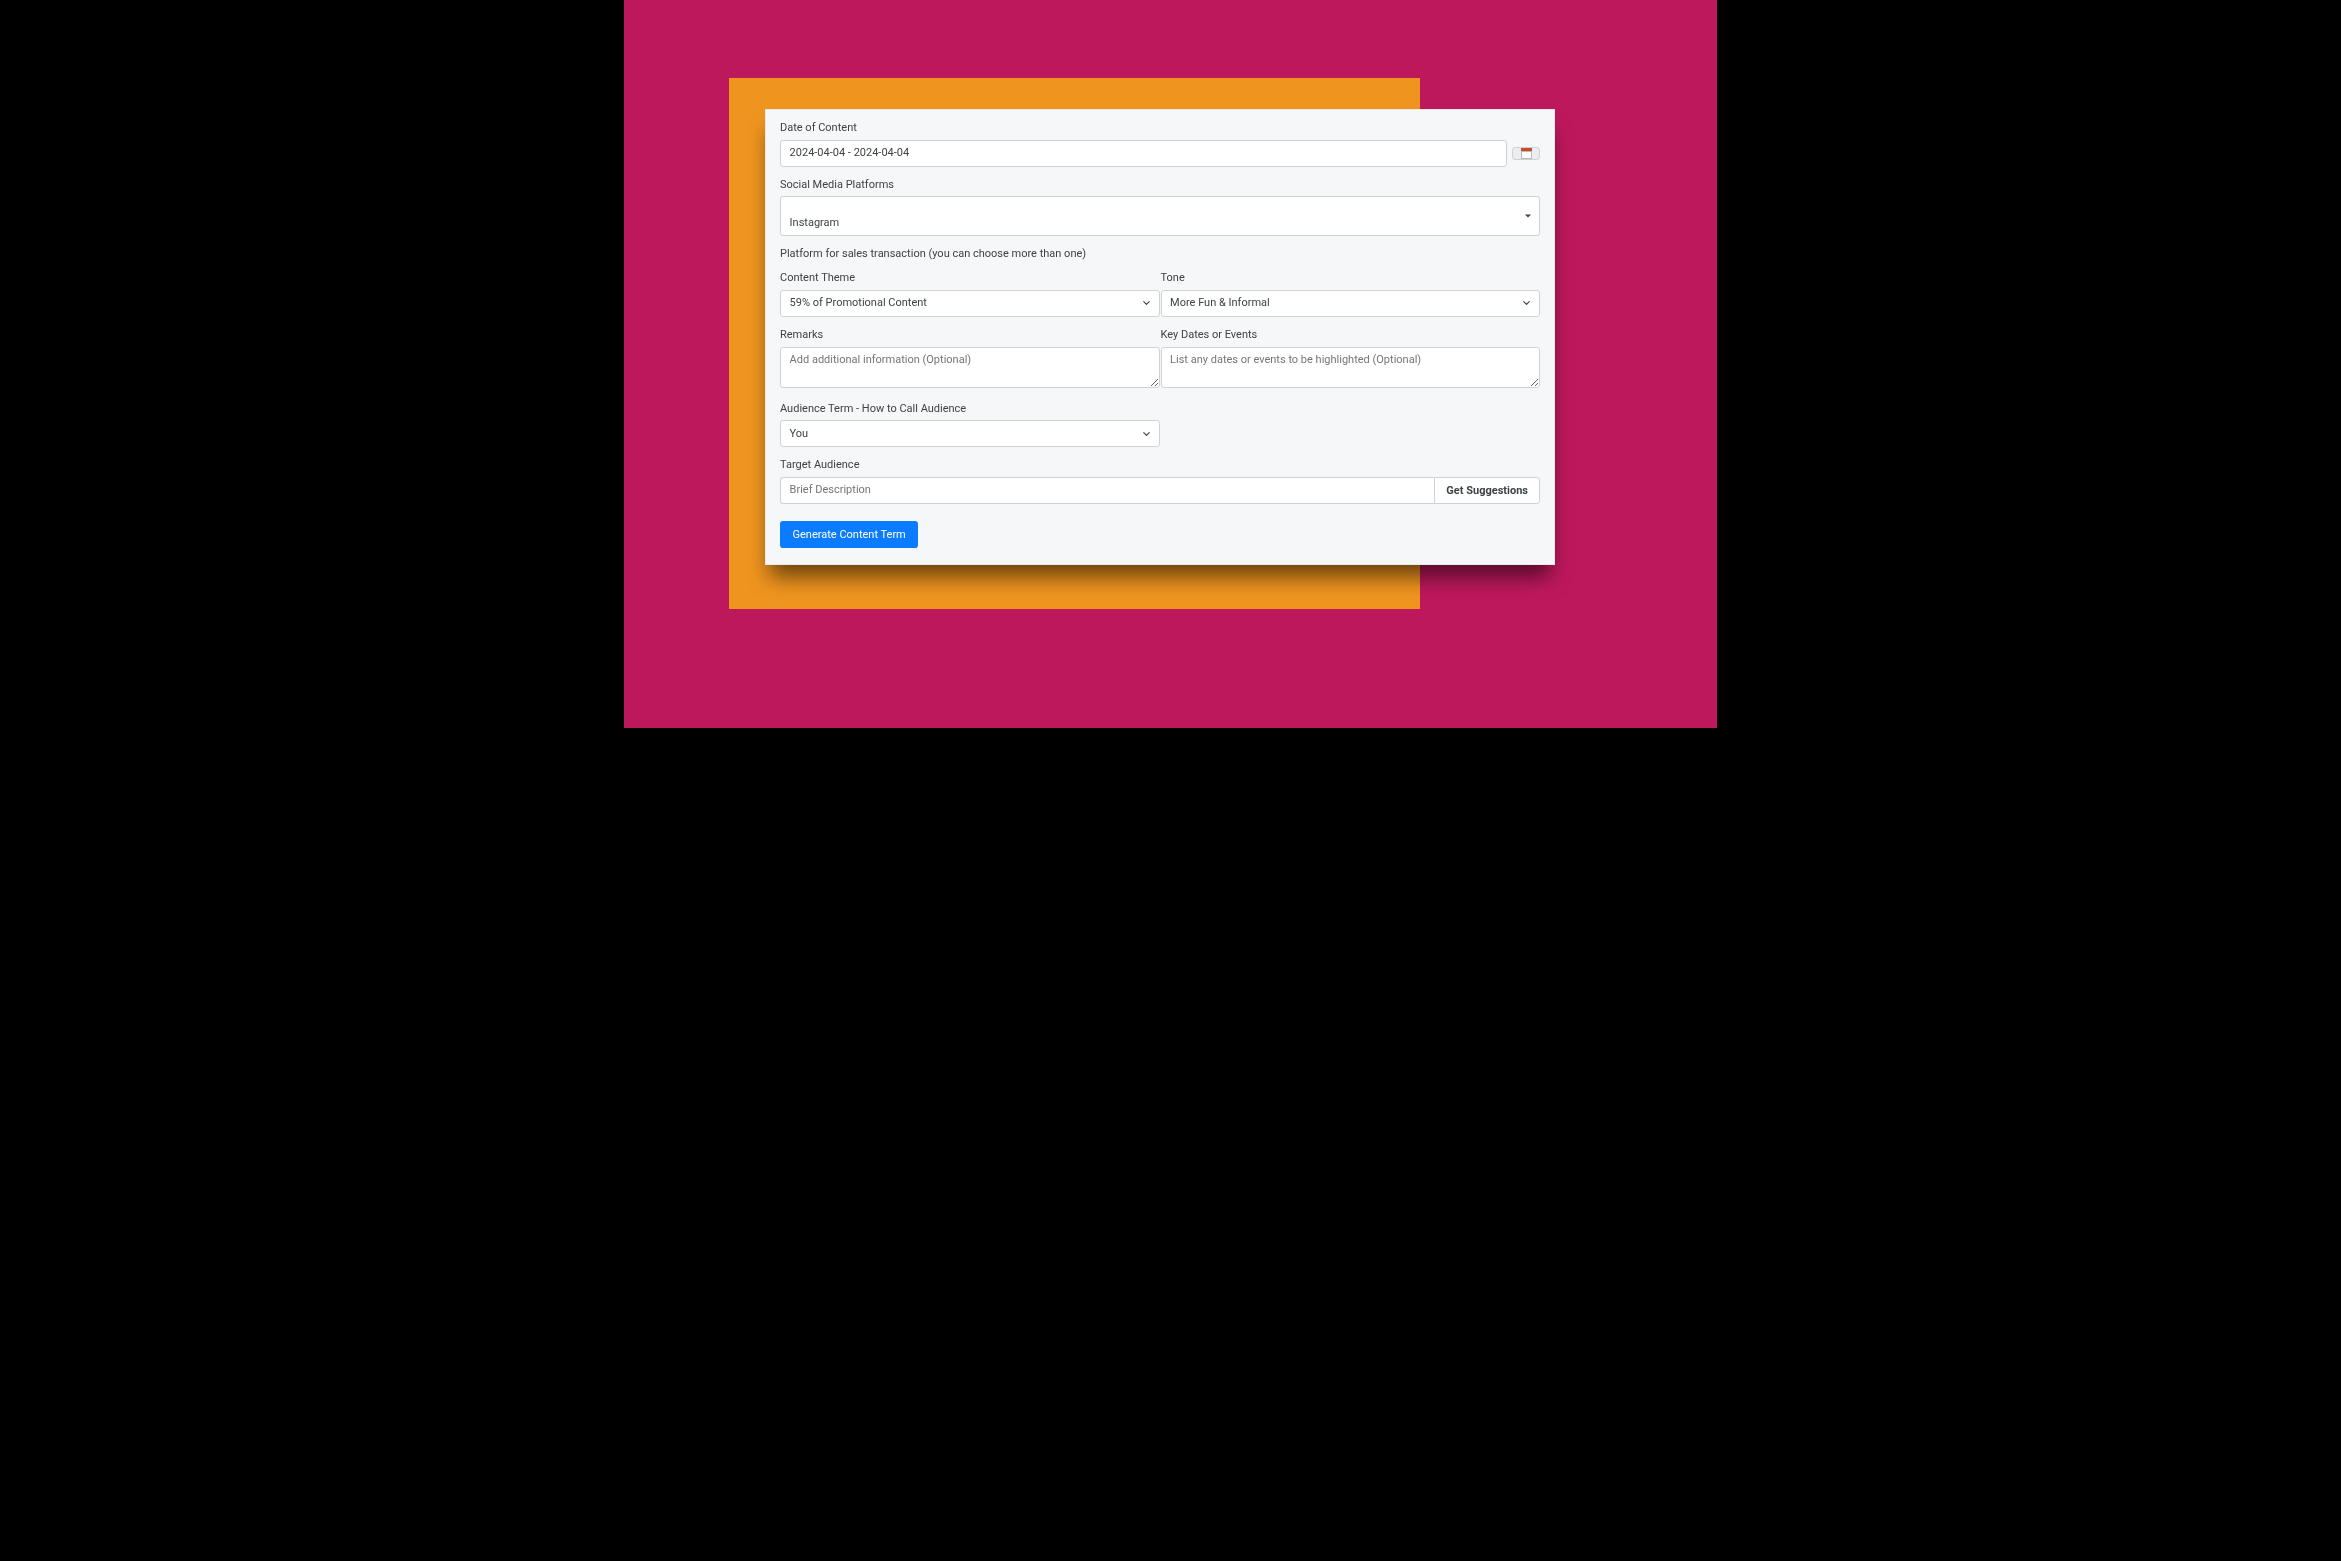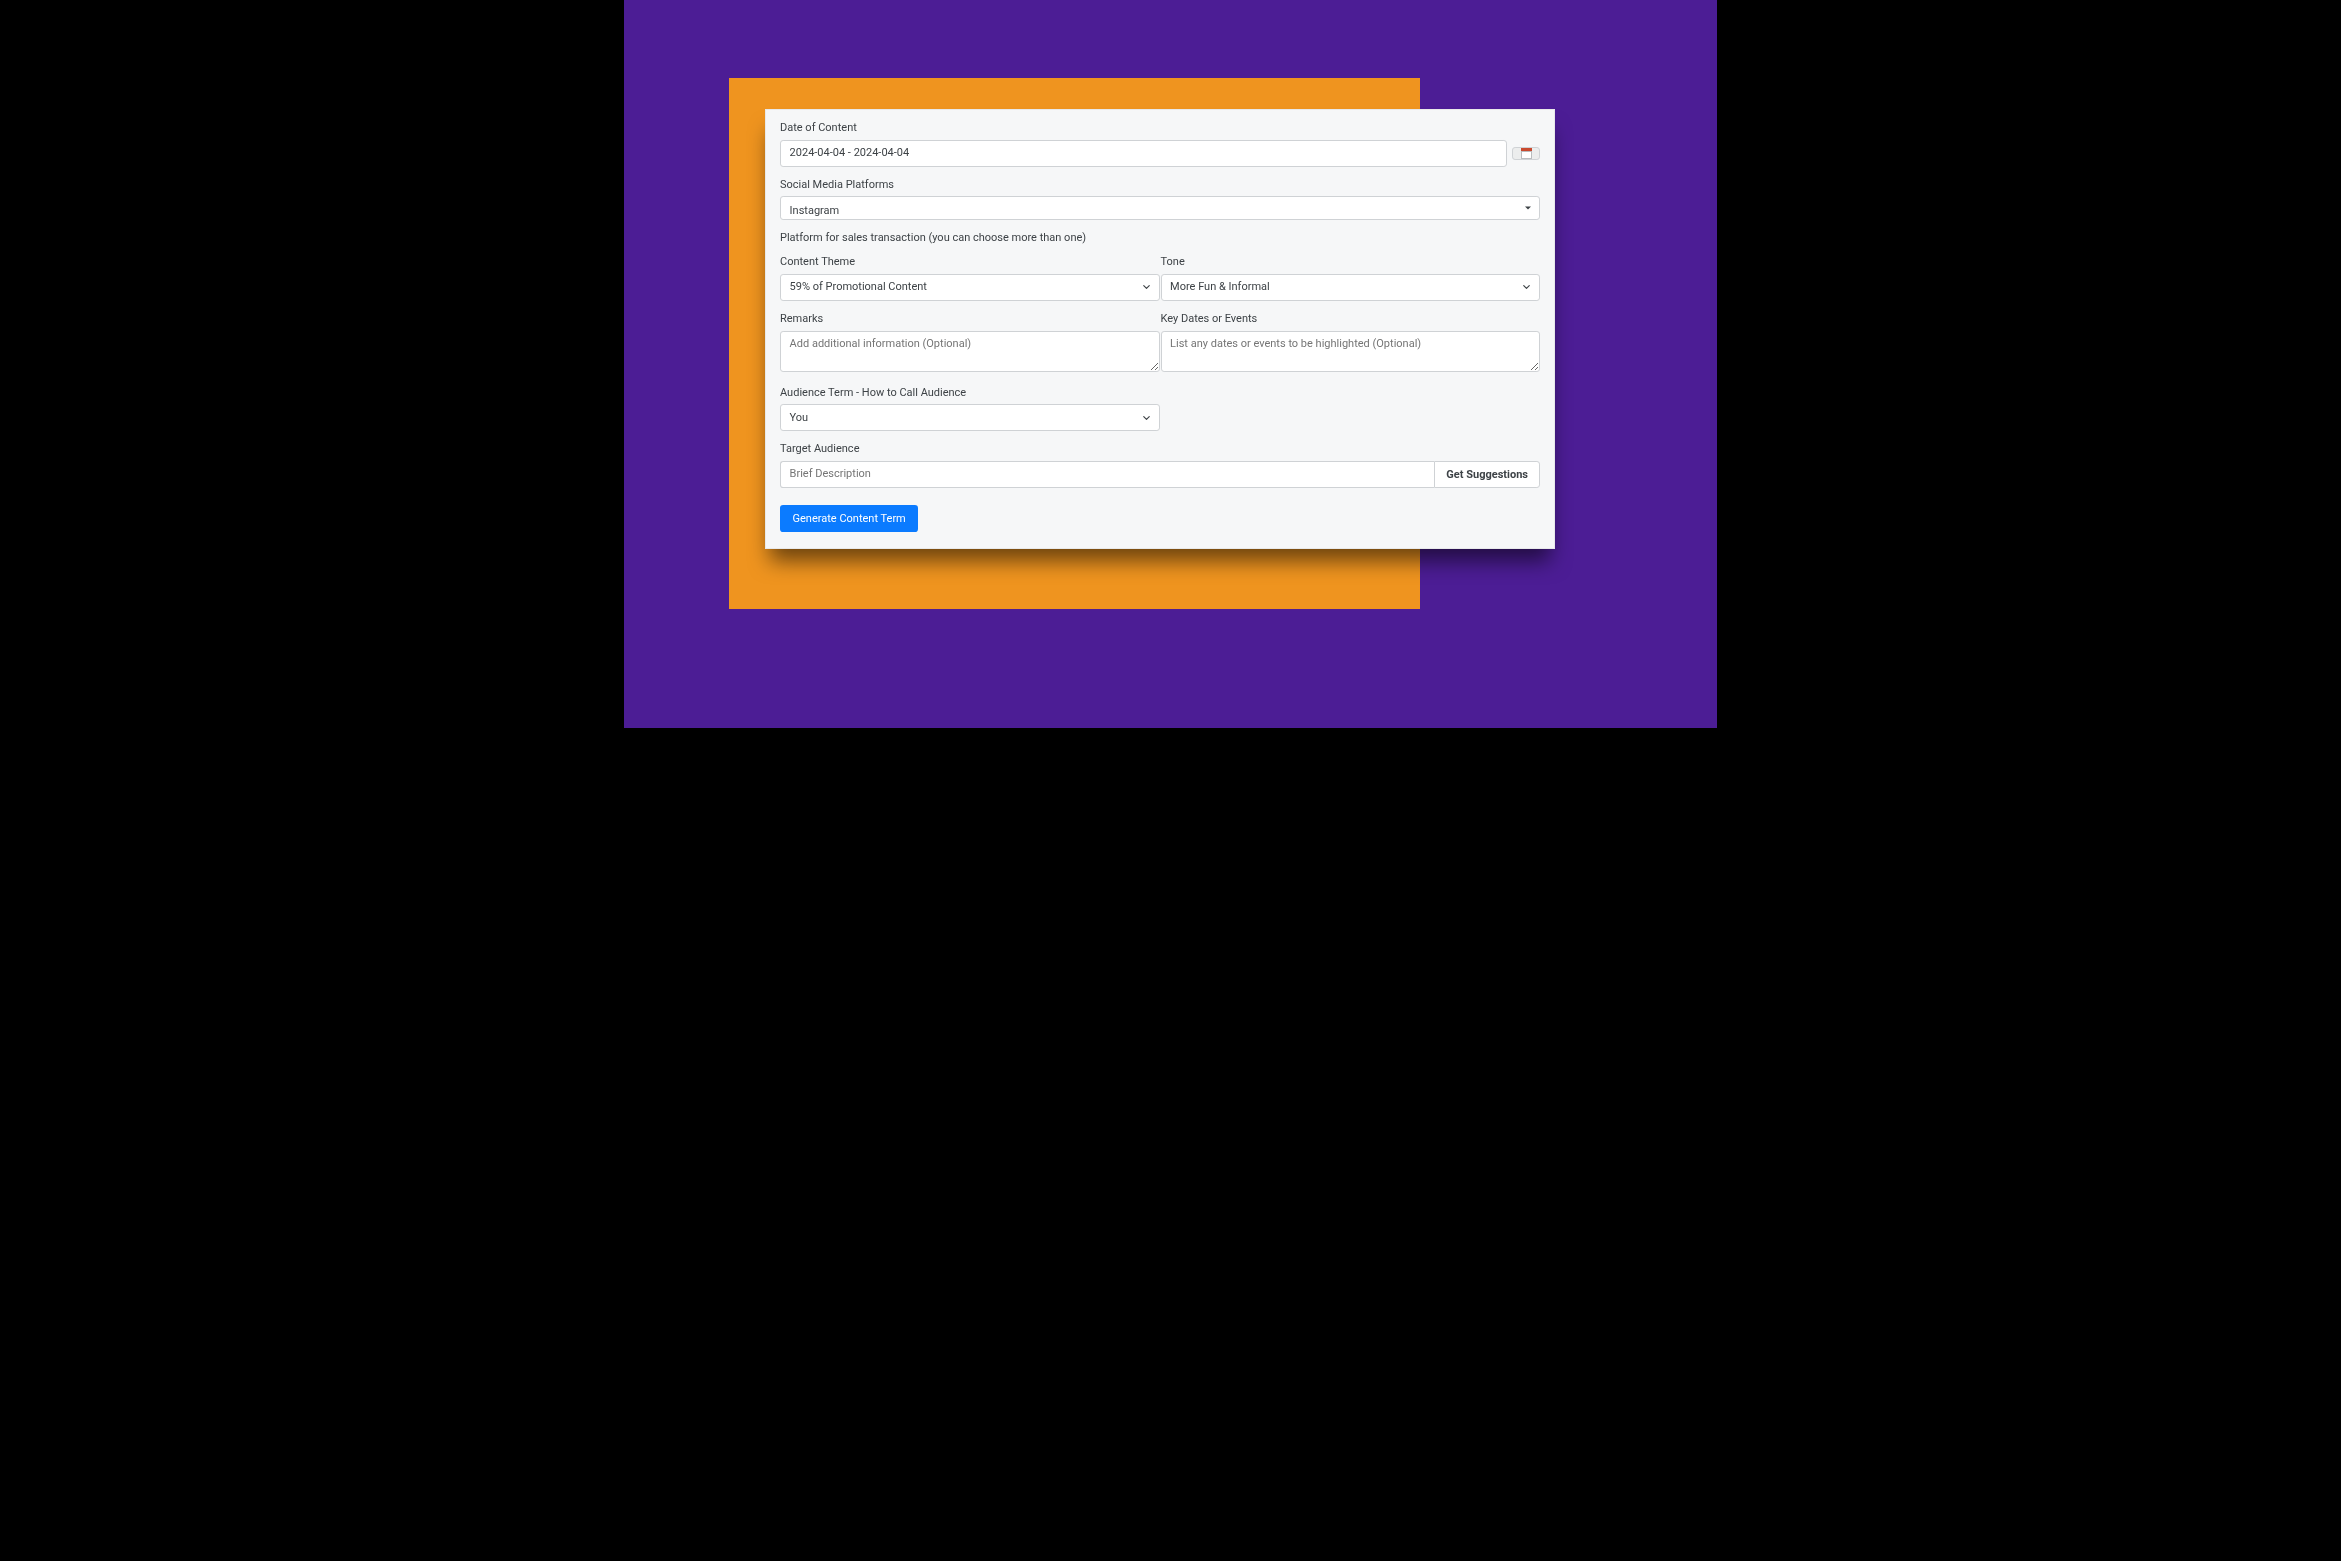--- a/index.html
+++ b/index.html
@@ -8,21 +8,21 @@
     background: #000;
     font-family: -apple-system, BlinkMacSystemFont, "Segoe UI", Roboto, "Helvetica Neue", Arial, sans-serif;
     font-size: 11px;
     color: #3a3f44;
   }
   .stage {
     position: relative;
     width: 1093px;
     height: 728px;
     margin: 0 auto;
-    background: #4c1d95;
+    background: #be185d;
   }
   .orange-block {
     position: absolute;
     left: 105px;
     top: 78px;
     width: 691px;
     height: 531px;
     background: #ef941f;
   }
   .card {
@@ -123,21 +123,21 @@
     background: #0b7bff;
     color: #fff;
     border: none;
     padding: 7px 12.5px;
     font-size: 11px;
     border-radius: 3.1px;
     cursor: pointer;
     font-family: inherit;
     margin-top: 6.2px;
   }
-  .control-thin { height: 24px; padding-top:7px; padding-bottom:3.1px; }
+  .control-thin { height: 40px; padding-top:19px; padding-bottom:3.1px; }
   .embed-mark {
     position:absolute;
     left:482px;
     top:131px;
     width:7px; height:7px;
     background:#0a66c2;
     color:#fff;
     font-size:5.5px;
     font-weight:700;
     display:flex; align-items:center; justify-content:center;

